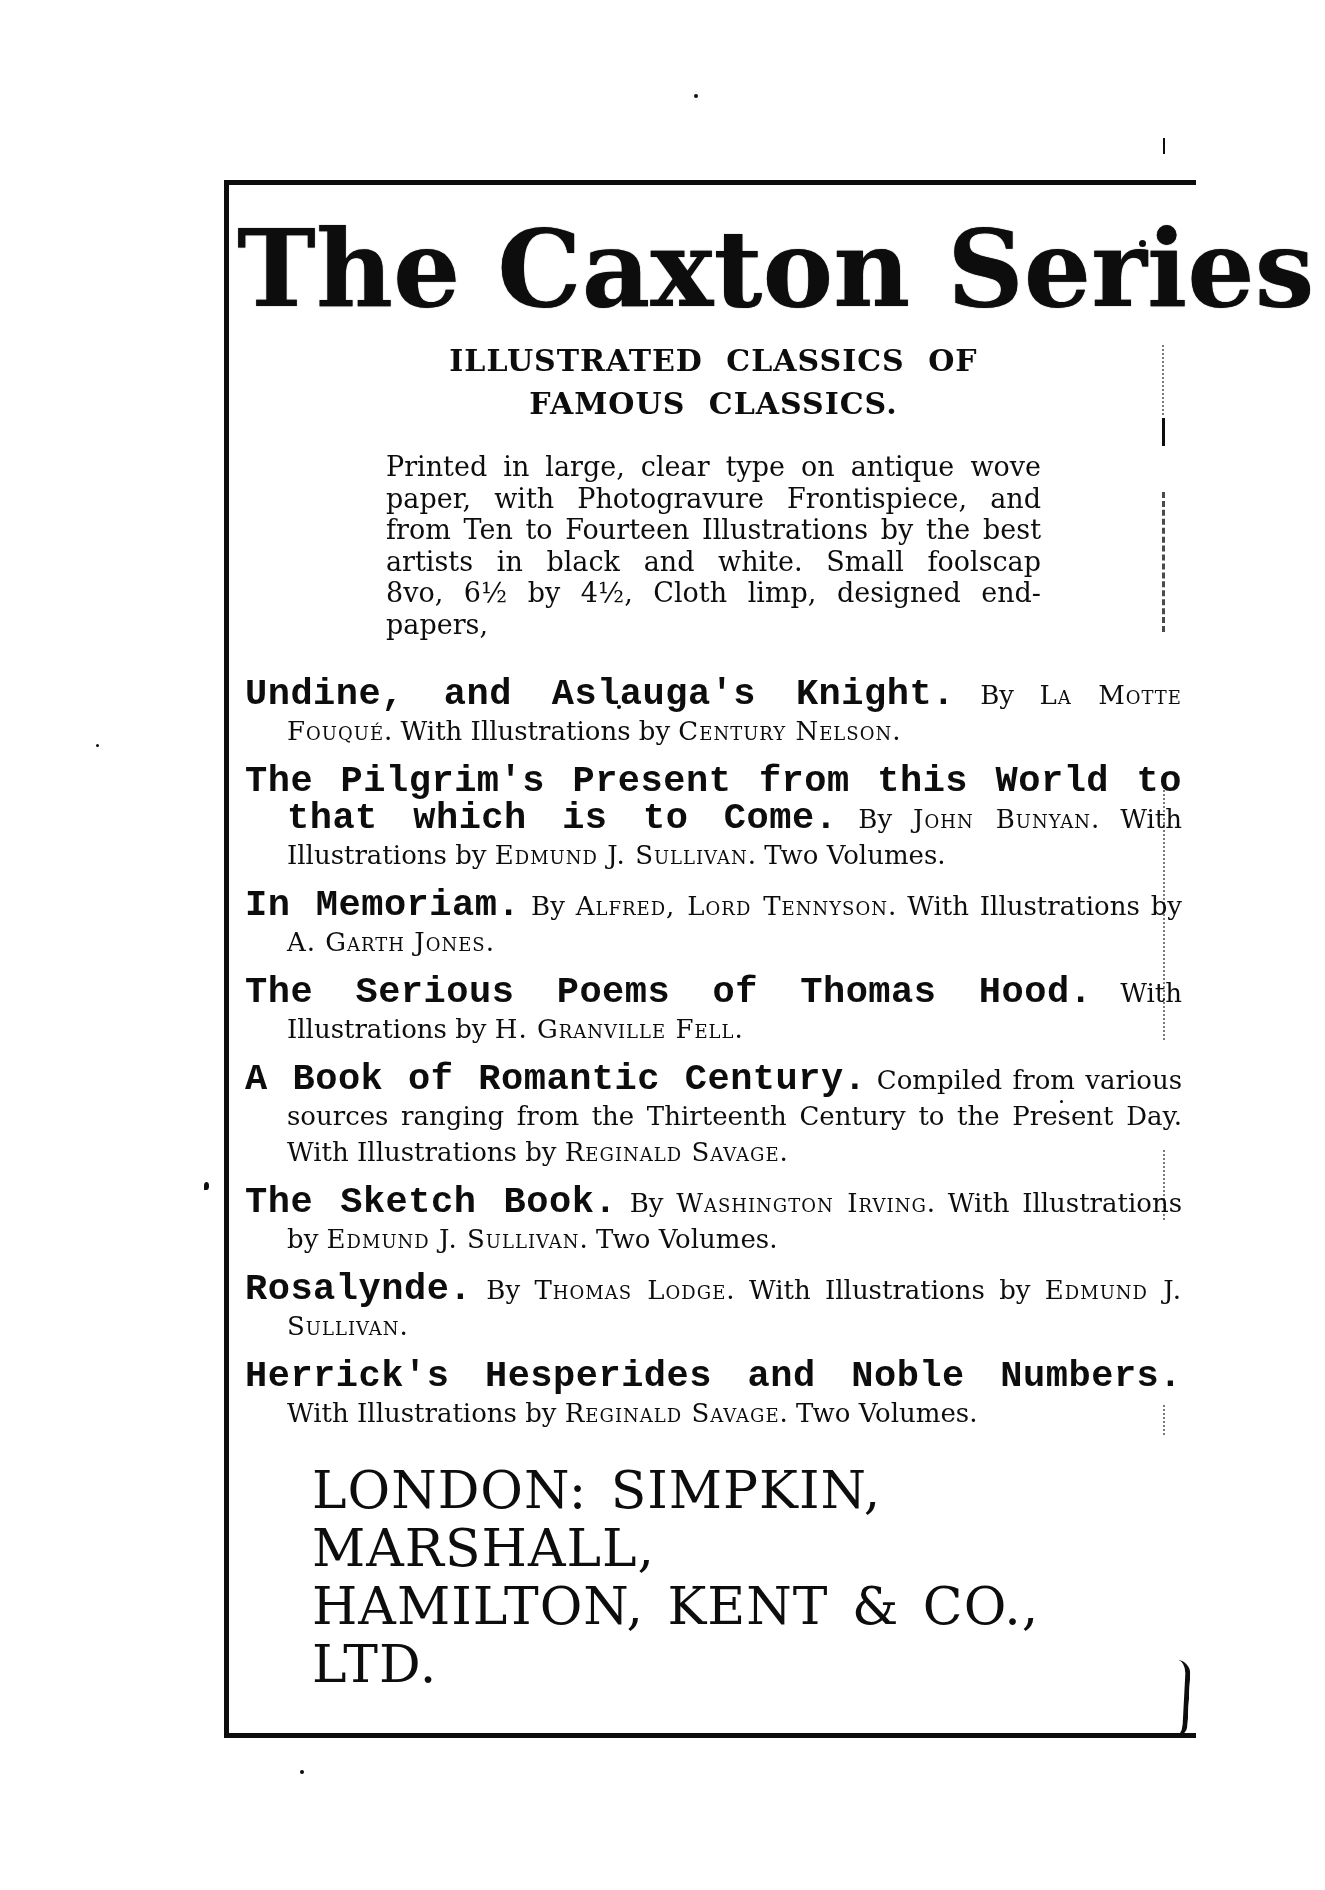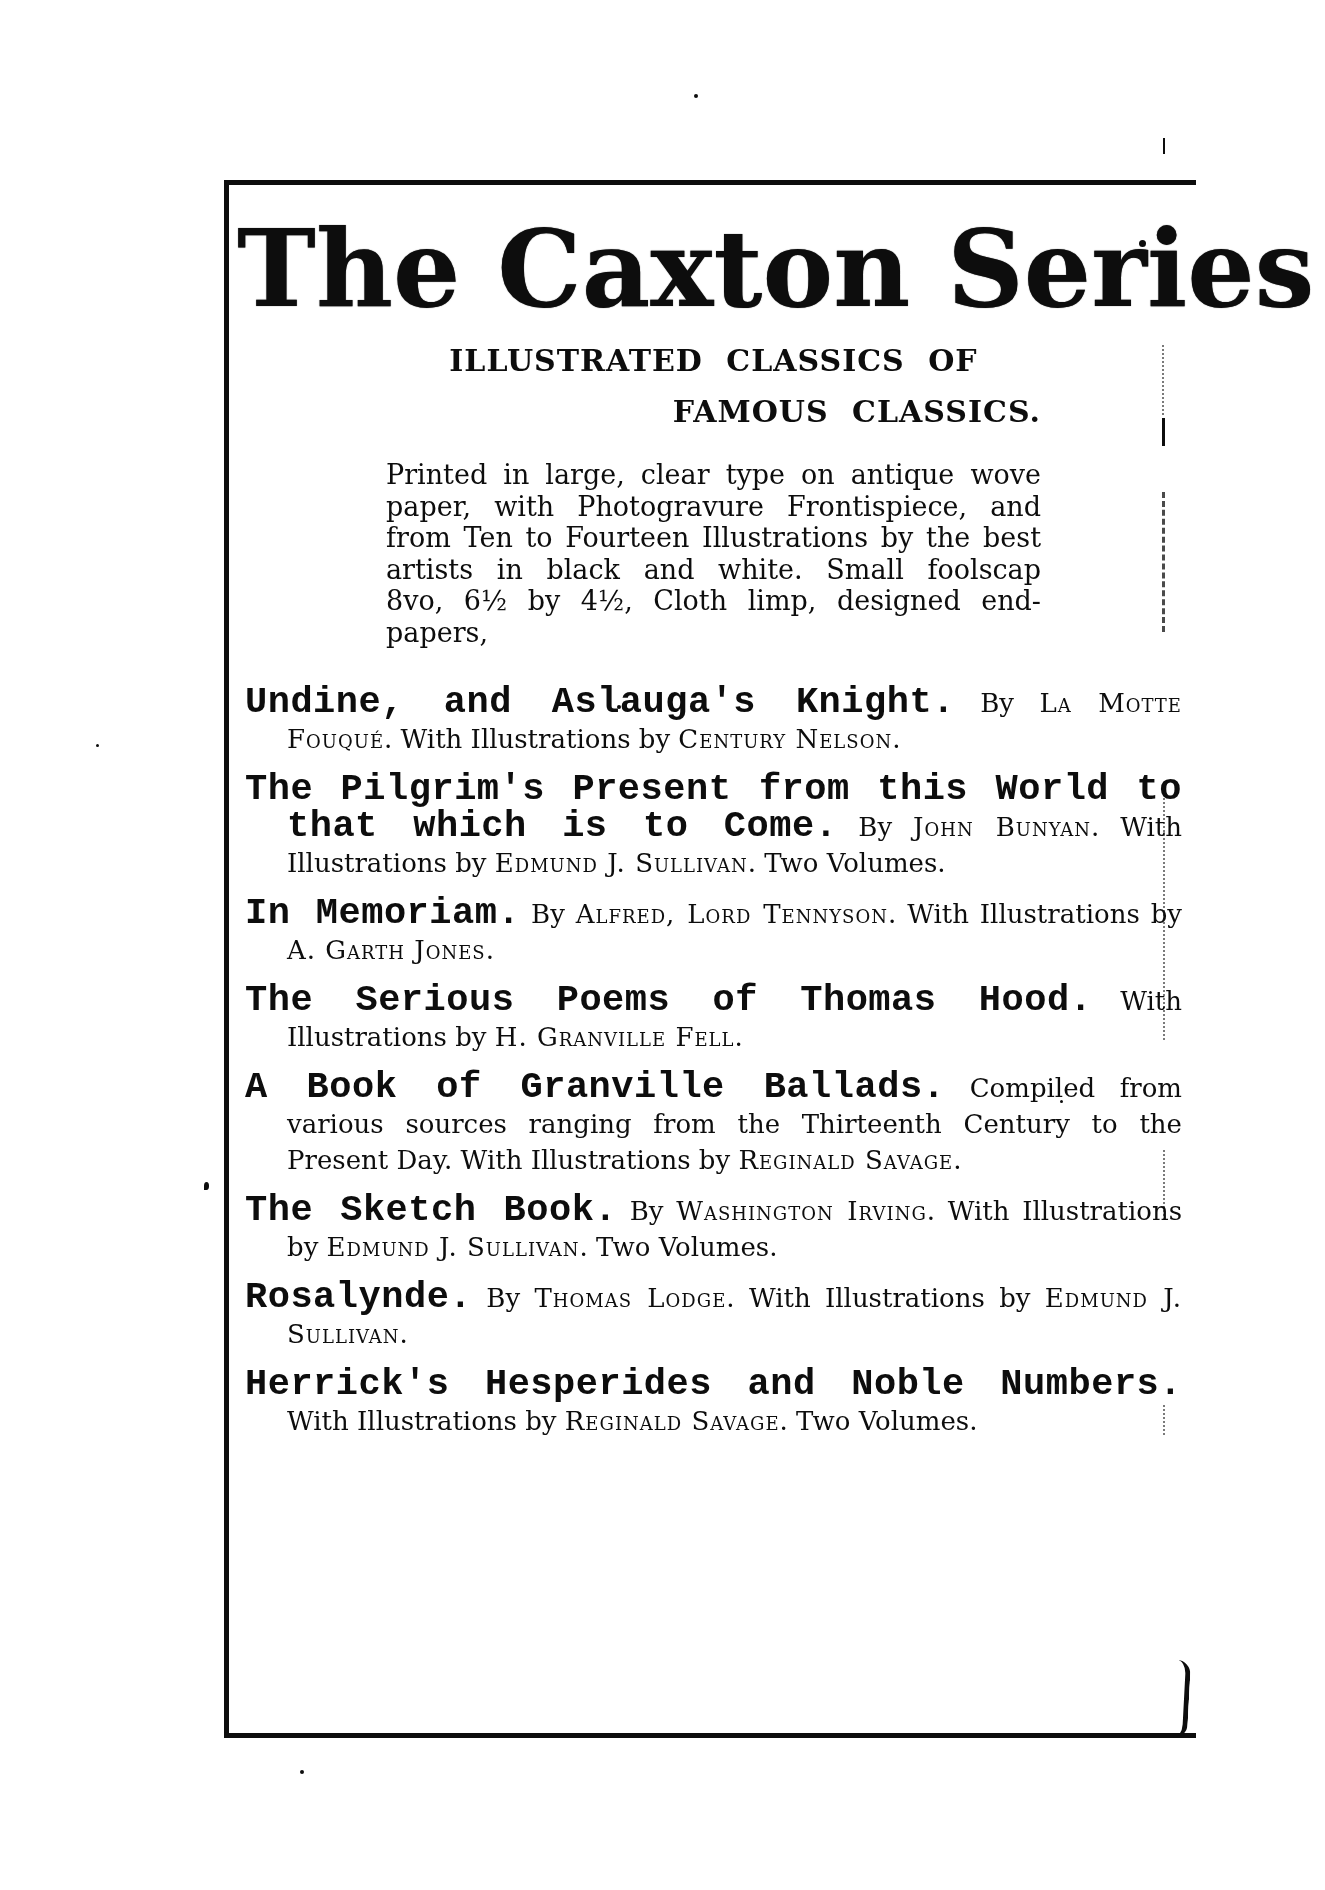--- a/index.html
+++ b/index.html
@@ -22,21 +22,21 @@
   .series-title {
     margin:34px 0 0 -8px; font-size:106px; line-height:100px;
     font-weight:bold; white-space:nowrap; letter-spacing:0px;
     text-shadow:0 0 1px rgba(0,0,0,.75);
   }
   .top-block { width:655px; margin:0 auto; }
   .subtitle-line {
     margin-top:24px; text-align:center; font-weight:bold;
     font-size:30px; line-height:35px; letter-spacing:1px; word-spacing:12px;
   }
-  .subtitle-line + .subtitle-line { margin-top:16px;text-align:right; }
+  .subtitle-line + .subtitle-line { margin-top:8px; }
   .intro {
     margin:30px 0 0 0; font-size:27px; line-height:31.5px;
     text-align:justify; text-align-last:left; word-spacing:4px;
   }
   .price-line { margin-top:16px; text-align:center; line-height:72px; }
   .price-amount { font-size:78px; font-weight:bold; letter-spacing:2px; }
   .price-term { font-size:52px; font-weight:bold; margin-left:16px; letter-spacing:3px; }
   .books { margin-top:36px; }
   .book-entry {
     font-size:26px; line-height:36px; margin-bottom:14px;
@@ -70,26 +70,30 @@
     <div class="subtitle-line">ILLUSTRATED CLASSICS OF</div>
     <div class="subtitle-line">FAMOUS CLASSICS.</div>
     <p class="intro">Printed in large, clear type on antique wove paper, with Photogravure Frontispiece, and from Ten to Fourteen Illustrations by the best artists in black and white.  Small foolscap 8vo, 6½ by 4½, Cloth limp, designed end-papers,</p>
   </div>
 
   <div class="books">
       <div class="book-entry"><span class="seg-b">Undine, and Aslauga's Knight.</span><span class="seg-r">  By </span><span class="seg-sc">La Motte Fouqué</span><span class="seg-r">.  With Illustrations by </span><span class="seg-sc">Century Nelson</span><span class="seg-r">.</span></div>
       <div class="book-entry"><span class="seg-b">The Pilgrim's Present from this World to that which is to Come.</span><span class="seg-r">  By </span><span class="seg-sc">John Bunyan</span><span class="seg-r">.  With Illustrations by </span><span class="seg-sc">Edmund J. Sullivan</span><span class="seg-r">.  Two Volumes.</span></div>
       <div class="book-entry"><span class="seg-b">In Memoriam.</span><span class="seg-r">  By </span><span class="seg-sc">Alfred, Lord Tennyson</span><span class="seg-r">.  With Illustrations by </span><span class="seg-sc">A. Garth Jones</span><span class="seg-r">.</span></div>
       <div class="book-entry"><span class="seg-b">The Serious Poems of Thomas Hood.</span><span class="seg-r">  With Illustrations by </span><span class="seg-sc">H. Granville Fell</span><span class="seg-r">.</span></div>
-      <div class="book-entry"><span class="seg-b">A Book of Granville Ballads.</span><span class="seg-r">  Compiled from various sources ranging from the Thirteenth Century to the Present Day.  With Illustrations by </span><span class="seg-sc">Reginald Savage</span><span class="seg-r">.</span></div>
+      <div class="book-entry"><span class="seg-b">A Book of Romantic Century.</span><span class="seg-r">  Compiled from various sources ranging from the Thirteenth Century to the Present Day.  With Illustrations by </span><span class="seg-sc">Reginald Savage</span><span class="seg-r">.</span></div>
       <div class="book-entry"><span class="seg-b">The Sketch Book.</span><span class="seg-r">  By </span><span class="seg-sc">Washington Irving</span><span class="seg-r">.  With Illustrations by </span><span class="seg-sc">Edmund J. Sullivan</span><span class="seg-r">.  Two Volumes.</span></div>
       <div class="book-entry"><span class="seg-b">Rosalynde.</span><span class="seg-r">  By </span><span class="seg-sc">Thomas Lodge</span><span class="seg-r">.  With Illus­trations by </span><span class="seg-sc">Edmund J. Sullivan</span><span class="seg-r">.</span></div>
       <div class="book-entry"><span class="seg-b">Herrick's Hesperides and Noble Numbers.</span><span class="seg-r">  With Illustrations by </span><span class="seg-sc">Reginald Savage</span><span class="seg-r">.  Two Volumes.</span></div>
     </div>
 
+  <div class="publisher">
+    <div>LONDON: SIMPKIN, MARSHALL,</div>
+    <div>HAMILTON, KENT &amp; CO., LTD.</div>
+  </div>
 </div>
 
 <div class="artifact dot" style="left:694px; top:94px;  width:4px; height:4px;"></div>
 <div class="artifact dot" style="left:1139px; top:240px; width:7px; height:7px;"></div>
 <div class="artifact vsolid" style="left:1163px; top:138px; width:2px; height:16px;"></div>
 <div class="artifact vdots" style="left:1162px; top:345px; height:70px;"></div>
 <div class="artifact vsolid" style="left:1162px; top:418px; width:3px; height:28px;"></div>
 <div class="artifact vdash" style="left:1162px; top:492px; height:140px;"></div>
 <div class="artifact vdots" style="left:1163px; top:790px; height:250px;"></div>
 <div class="artifact vdots" style="left:1163px; top:1150px; height:70px;"></div>

